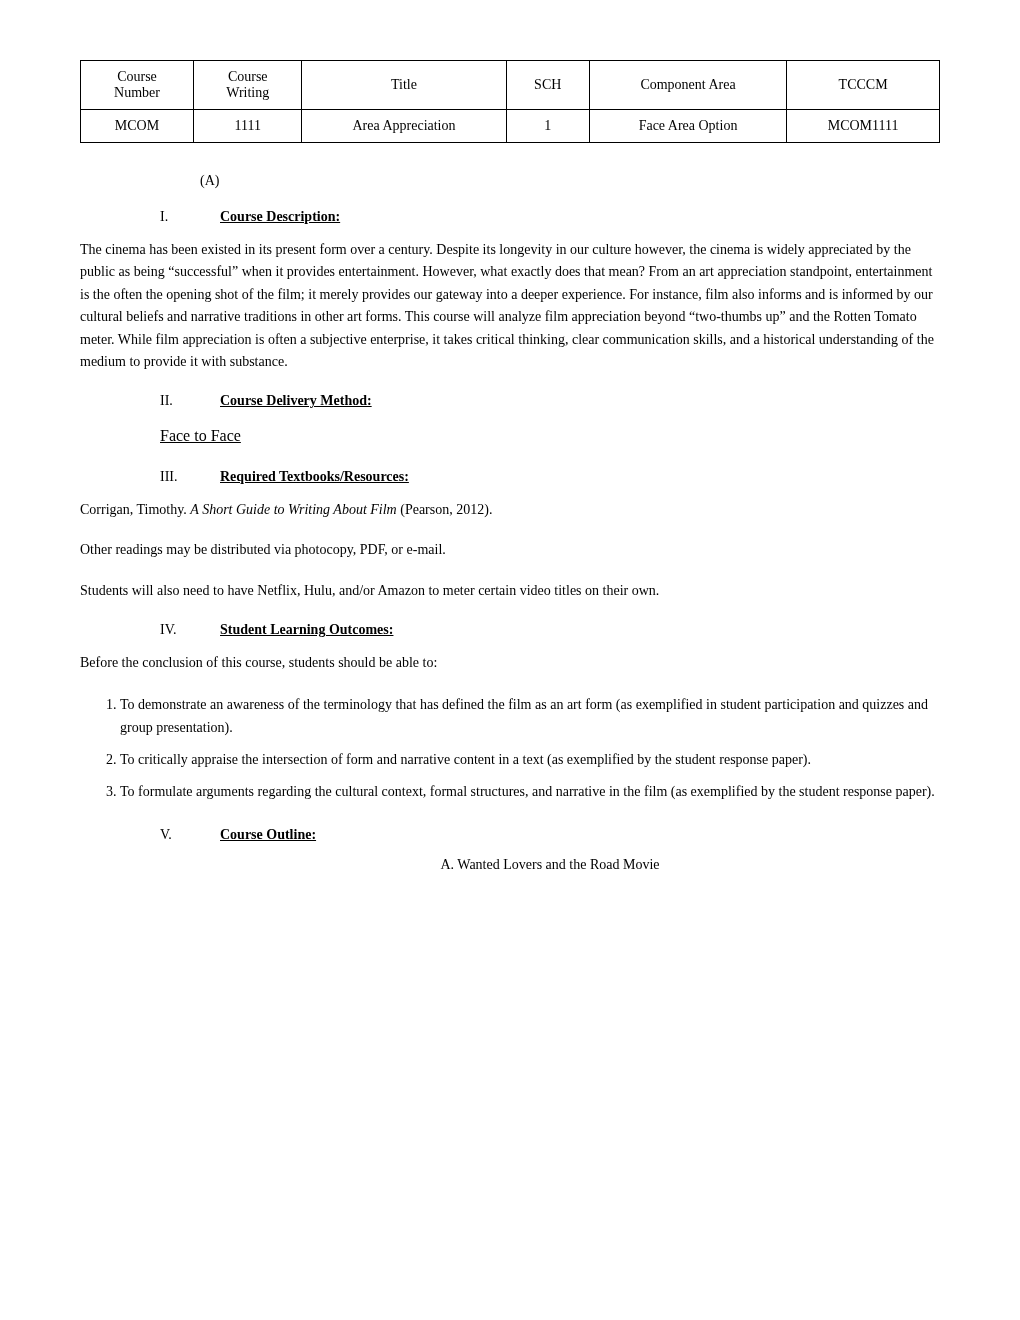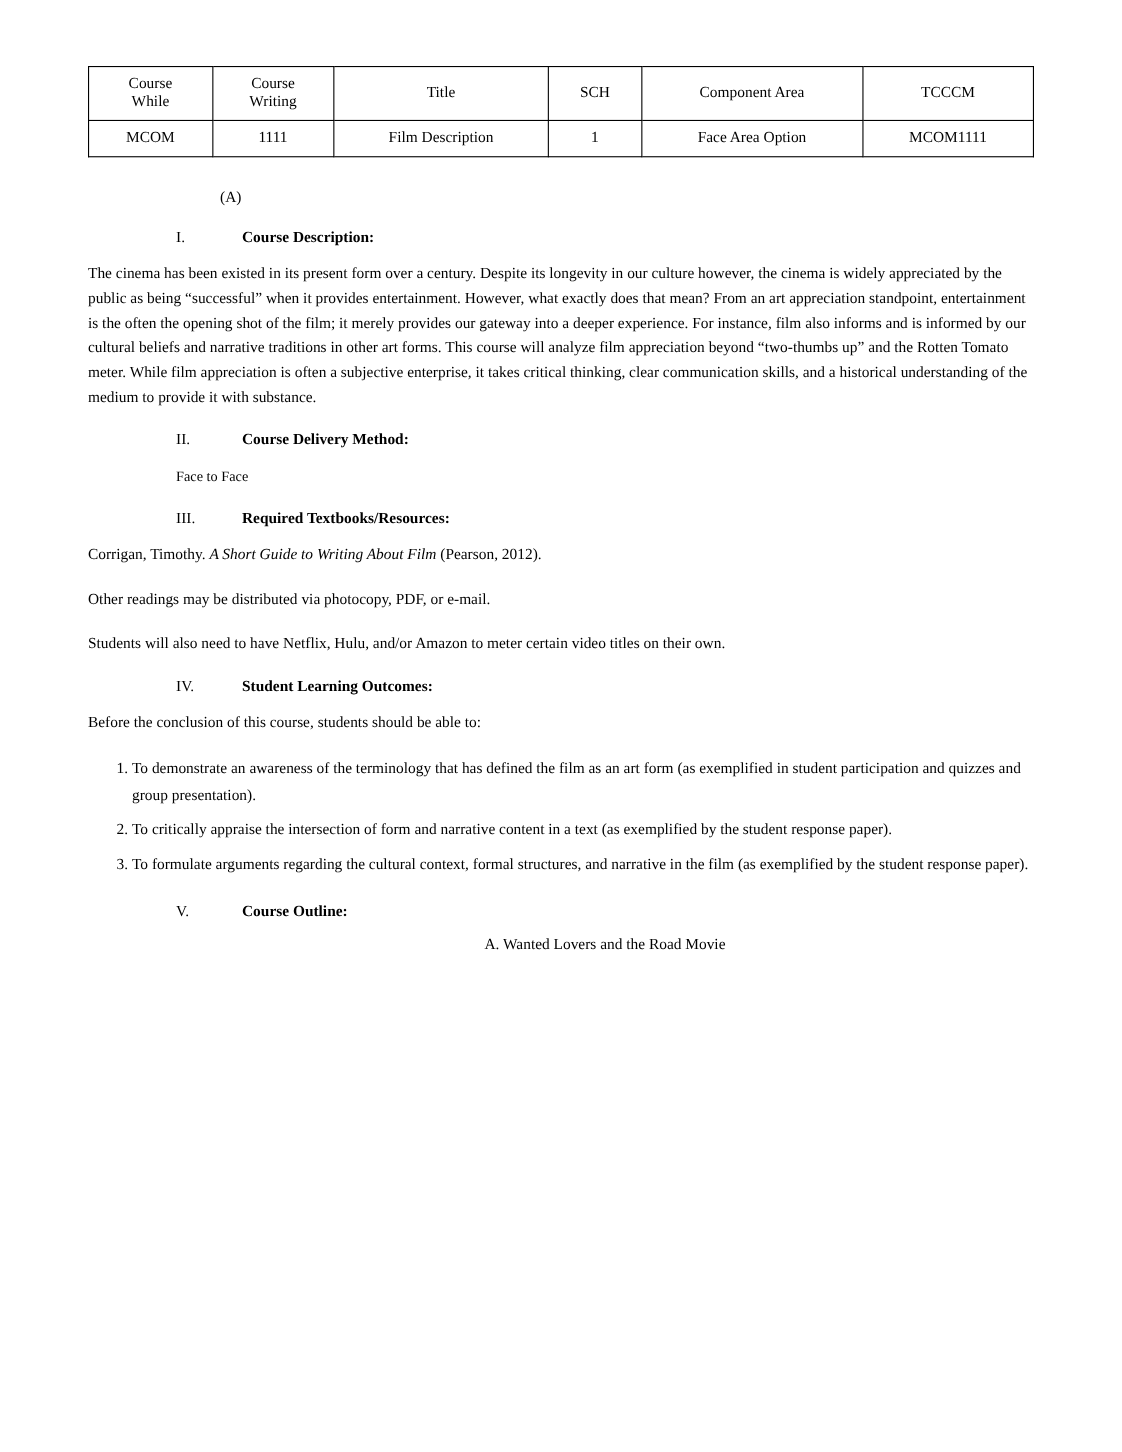--- a/index.html
+++ b/index.html
@@ -41,30 +41,32 @@
       align-items: flex-start;
       margin: 20px 0 14px 80px;
     }
     .section-num {
       min-width: 60px;
       font-size: 14px;
     }
     .section-title {
       font-size: 14px;
       font-weight: bold;
+      text-decoration: underline;
     }
     .paragraph {
       margin: 10px 0 18px 0;
       font-size: 14px;
       line-height: 1.6;
     }
     .subsection-indent {
       margin-left: 80px;
-      font-size: 13px;
+      font-size: 16px;
       line-height: 1.6;
+      text-decoration: underline;
     }
     ol.slo-list {
       margin: 10px 0 23px 40px;
       font-size: 14px;
       line-height: 1.7;
     }
     ol.slo-list li {
       margin-bottom: 8px;
     }
     .outline-item {
@@ -75,37 +77,37 @@
   </style>
 </head>
 <body>
 
 <div class="table-container">
   <table>
     <thead>
       <tr>
         <th>
           <div>Course</div>
-          <div>While</div>
+          <div>Number</div>
         </th>
         <th>
           <div>Course</div>
           <div>Writing</div>
         </th>
         <th>Title</th>
         <th>SCH</th>
         <th>Component Area</th>
         <th>TCCCM</th>
       </tr>
     </thead>
     <tbody>
       <tr>
         <td>MCOM</td>
         <td>1111</td>
-        <td>Film Description</td>
+        <td>Area Appreciation</td>
         <td>1</td>
         <td>Face Area Option</td>
         <td>MCOM1111</td>
       </tr>
     </tbody>
   </table>
 </div>
 
 <div class="section-label">(A)</div>
 

